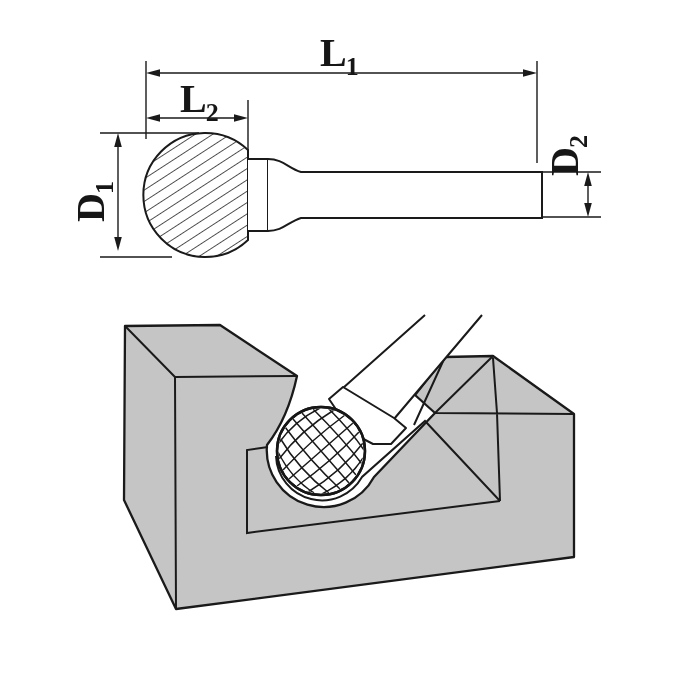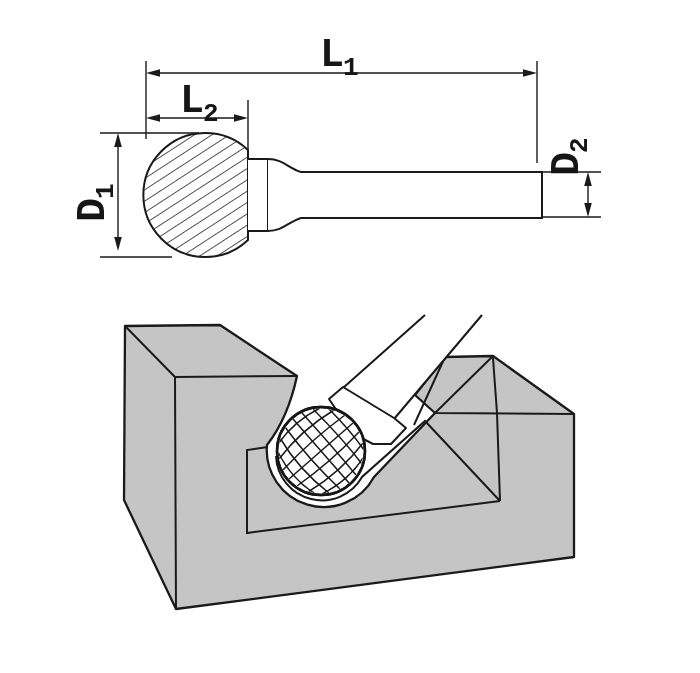--- a/index.html
+++ b/index.html
@@ -3,21 +3,21 @@
 <meta charset="utf-8">
 <style>
   :root{
     --line:#1a1a1a;
     --gray:#c5c5c5;
     --bg:#ffffff;
   }
   html,body{margin:0;padding:0;background:#fff;}
   .stage{
     position:relative;width:700px;height:673px;background:var(--bg);
-    font-family:Liberation Mono, monospace;overflow:hidden;
+    font-family:Liberation Serif, serif;overflow:hidden;
   }
   svg{display:block}
   .ln{stroke:var(--line);fill:none;stroke-width:2;}
   .ln-thick{stroke:var(--line);fill:none;stroke-width:2.3;stroke-linejoin:round;}
   .dim{stroke:var(--line);fill:none;stroke-width:1.4;}
   .arrow{fill:var(--line);stroke:none;}
   .white{fill:#ffffff;}
   .grayfill{fill:var(--gray);}
   .hatchline{stroke:var(--line);stroke-width:1.5;}
   .netline{stroke:var(--line);stroke-width:1.5;fill:none;}

